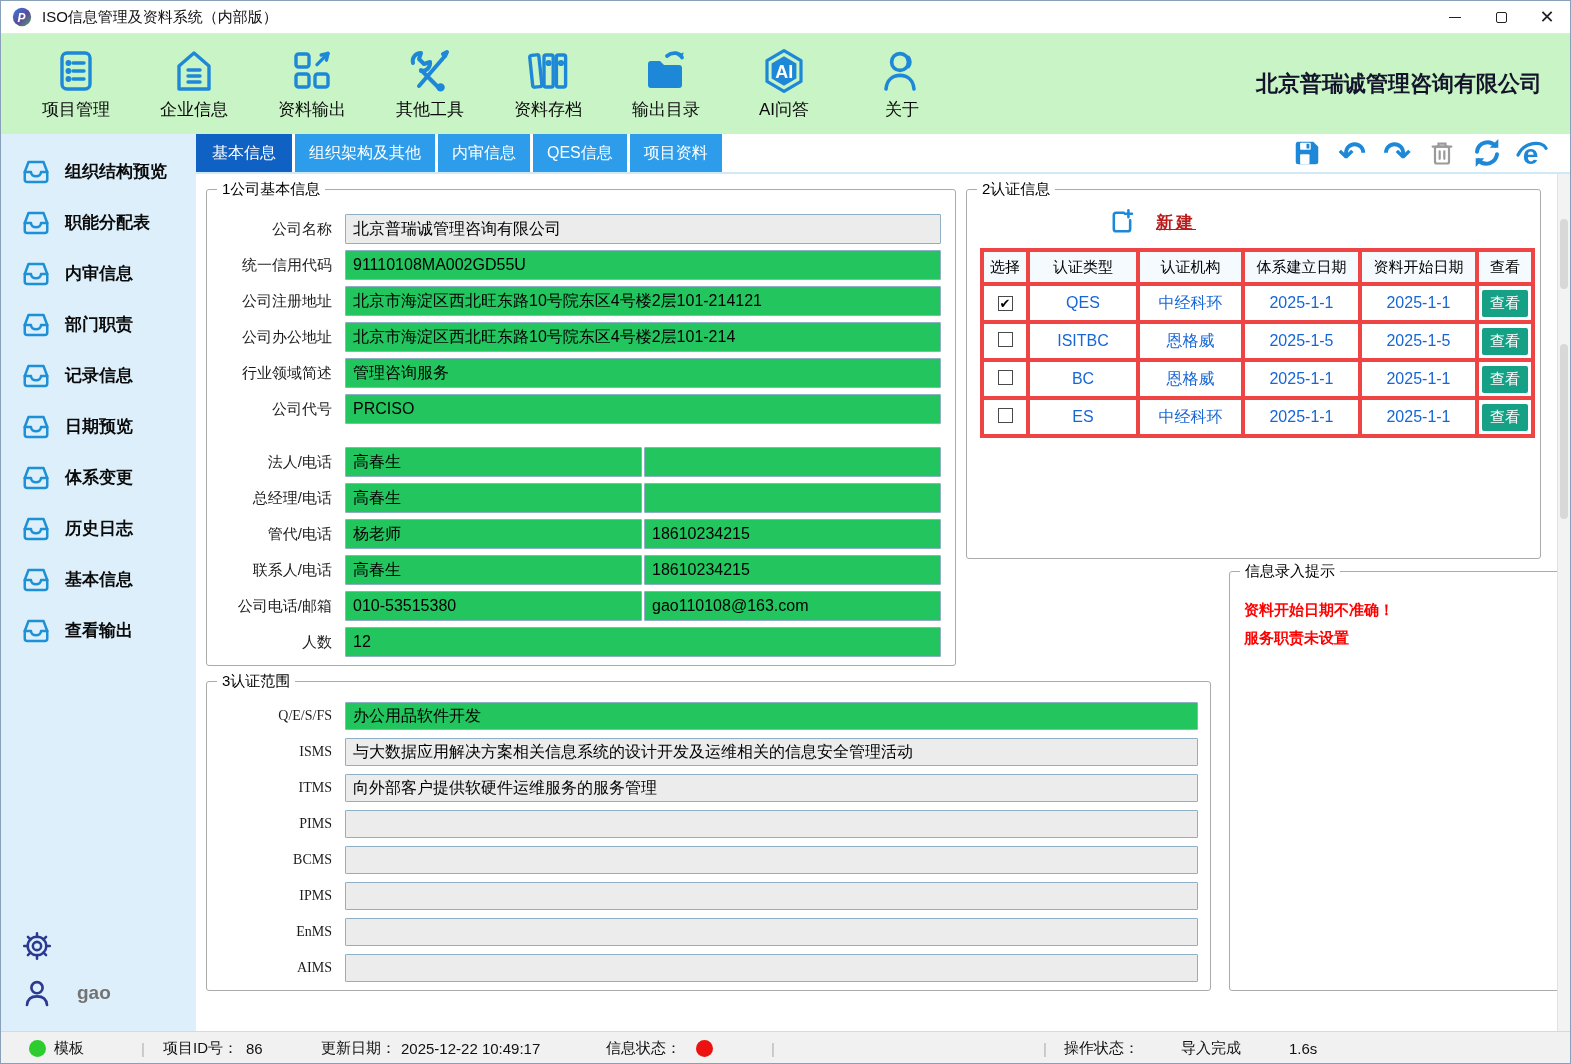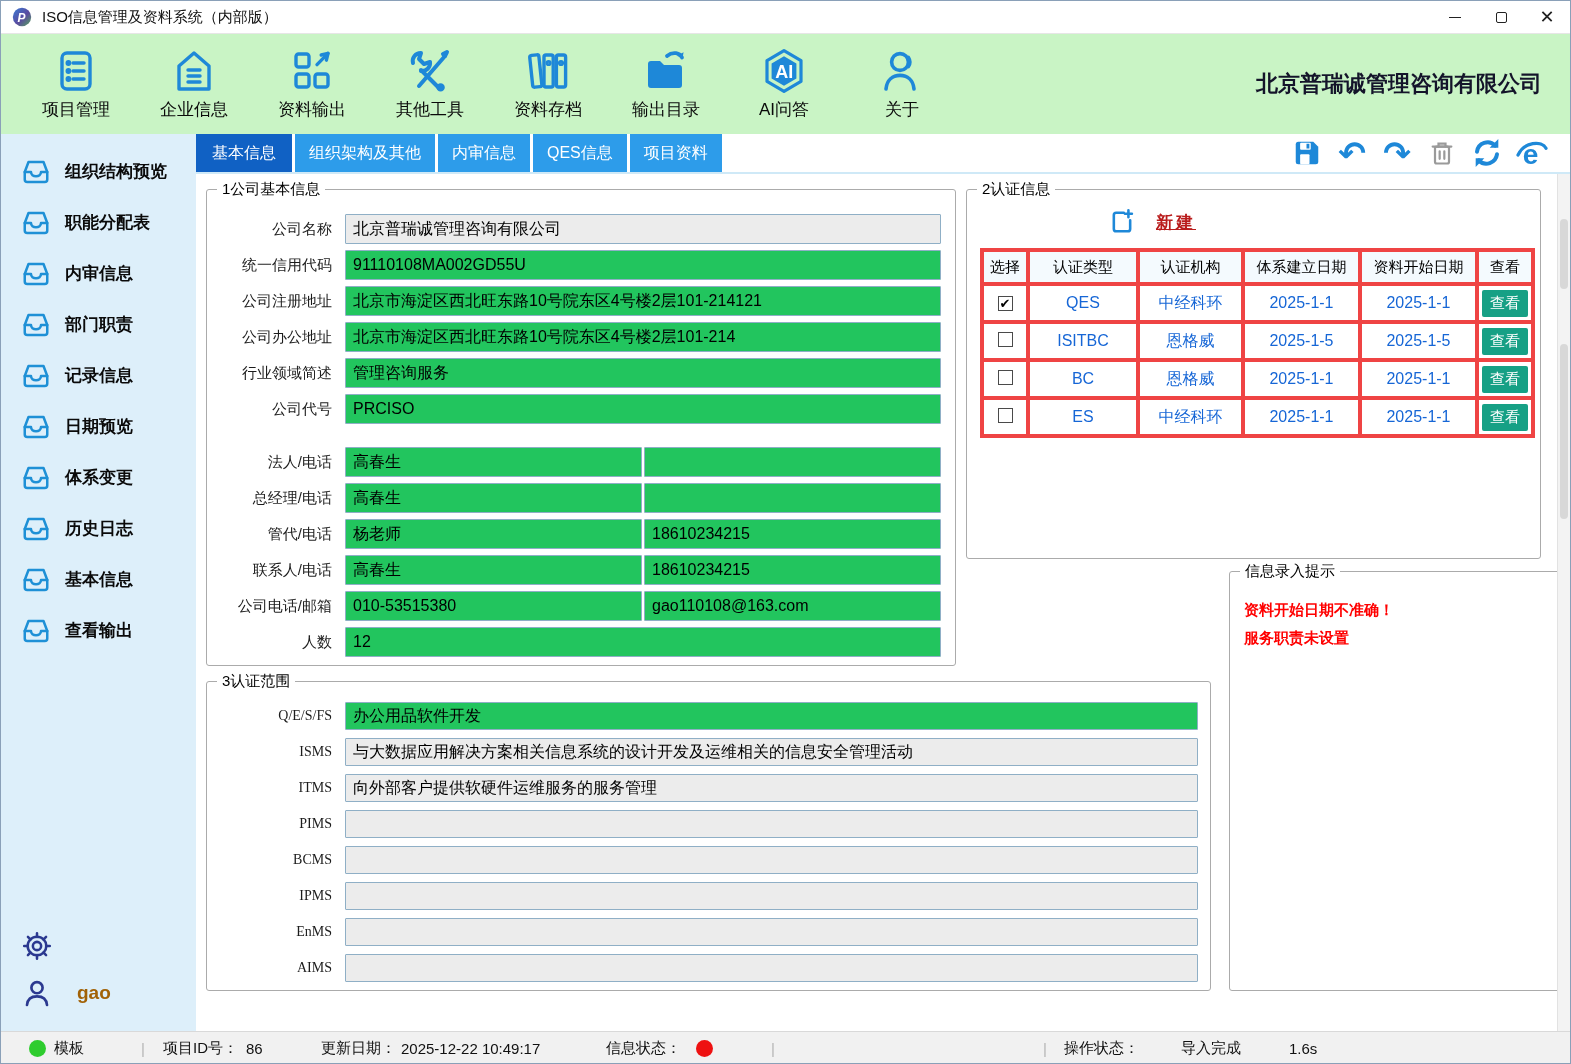--- a/index.html
+++ b/index.html
@@ -26,21 +26,21 @@
 
   
   .bodyrow { flex:1 1 auto; display:flex; min-height:0; }
   .sidebar { width:195px; background:#ddeffa; flex:0 0 auto; display:flex; flex-direction:column; padding-top:12px; }
   .side-item { height:51px; display:flex; align-items:center; padding-left:18px; cursor:pointer; }
   .side-icon { width:34px; height:30px; flex:0 0 auto; }
   .side-label { font-size:17px; font-weight:600; color:#0a0a0a; margin-left:12px; white-space:nowrap; }
   .side-bottom { margin-top:auto; padding:0 0 14px 20px; }
   .gear-row { height:46px; display:flex; align-items:center; }
   .user-row { height:48px; display:flex; align-items:center; }
-  .user-name { font-size:19px; font-weight:bold; color:#a16207; margin-left:24px; }
+  .user-name { font-size:19px; font-weight:bold; color:#737373; margin-left:24px; }
 
   .main { flex:1 1 auto; background:#fff; display:flex; flex-direction:column; min-width:0; }
 
   
   .tabrow { height:40px; display:flex; align-items:stretch; background:#fff; border-bottom:2px solid #cfe9f7; flex:0 0 auto; }
   .tab { padding:0 14px; display:flex; align-items:center; font-size:16px; color:#fff; background:#2d9cea; margin-right:3px; cursor:pointer; white-space:nowrap; }
   .tab.active { background:#1061c4; padding:0 16px; }
   .tab-actions { margin-left:auto; display:flex; align-items:center; gap:13px; padding-right:22px; }
   .act-icon { width:32px; height:32px; display:flex; align-items:center; justify-content:center; cursor:pointer; }
   .arrow-glyph { font-size:33px; font-weight:bold; color:#1e88d8; font-family:"DejaVu Sans",sans-serif; line-height:1; }

